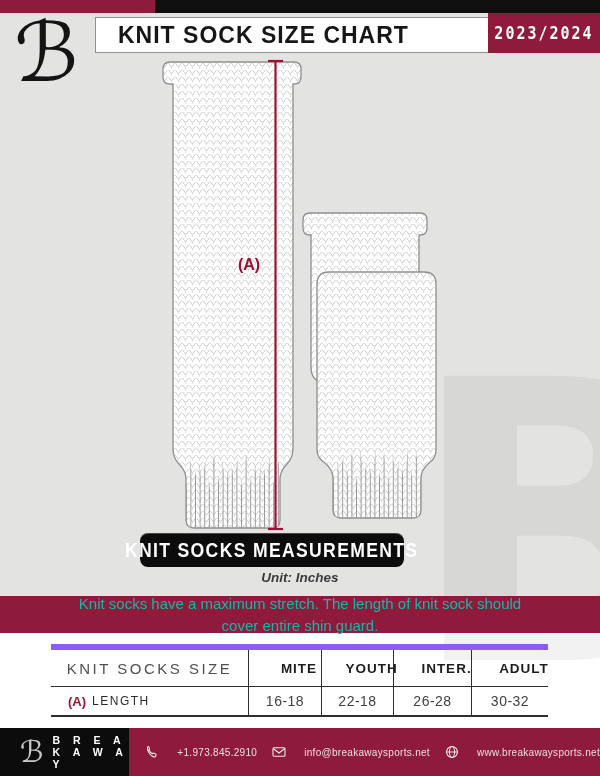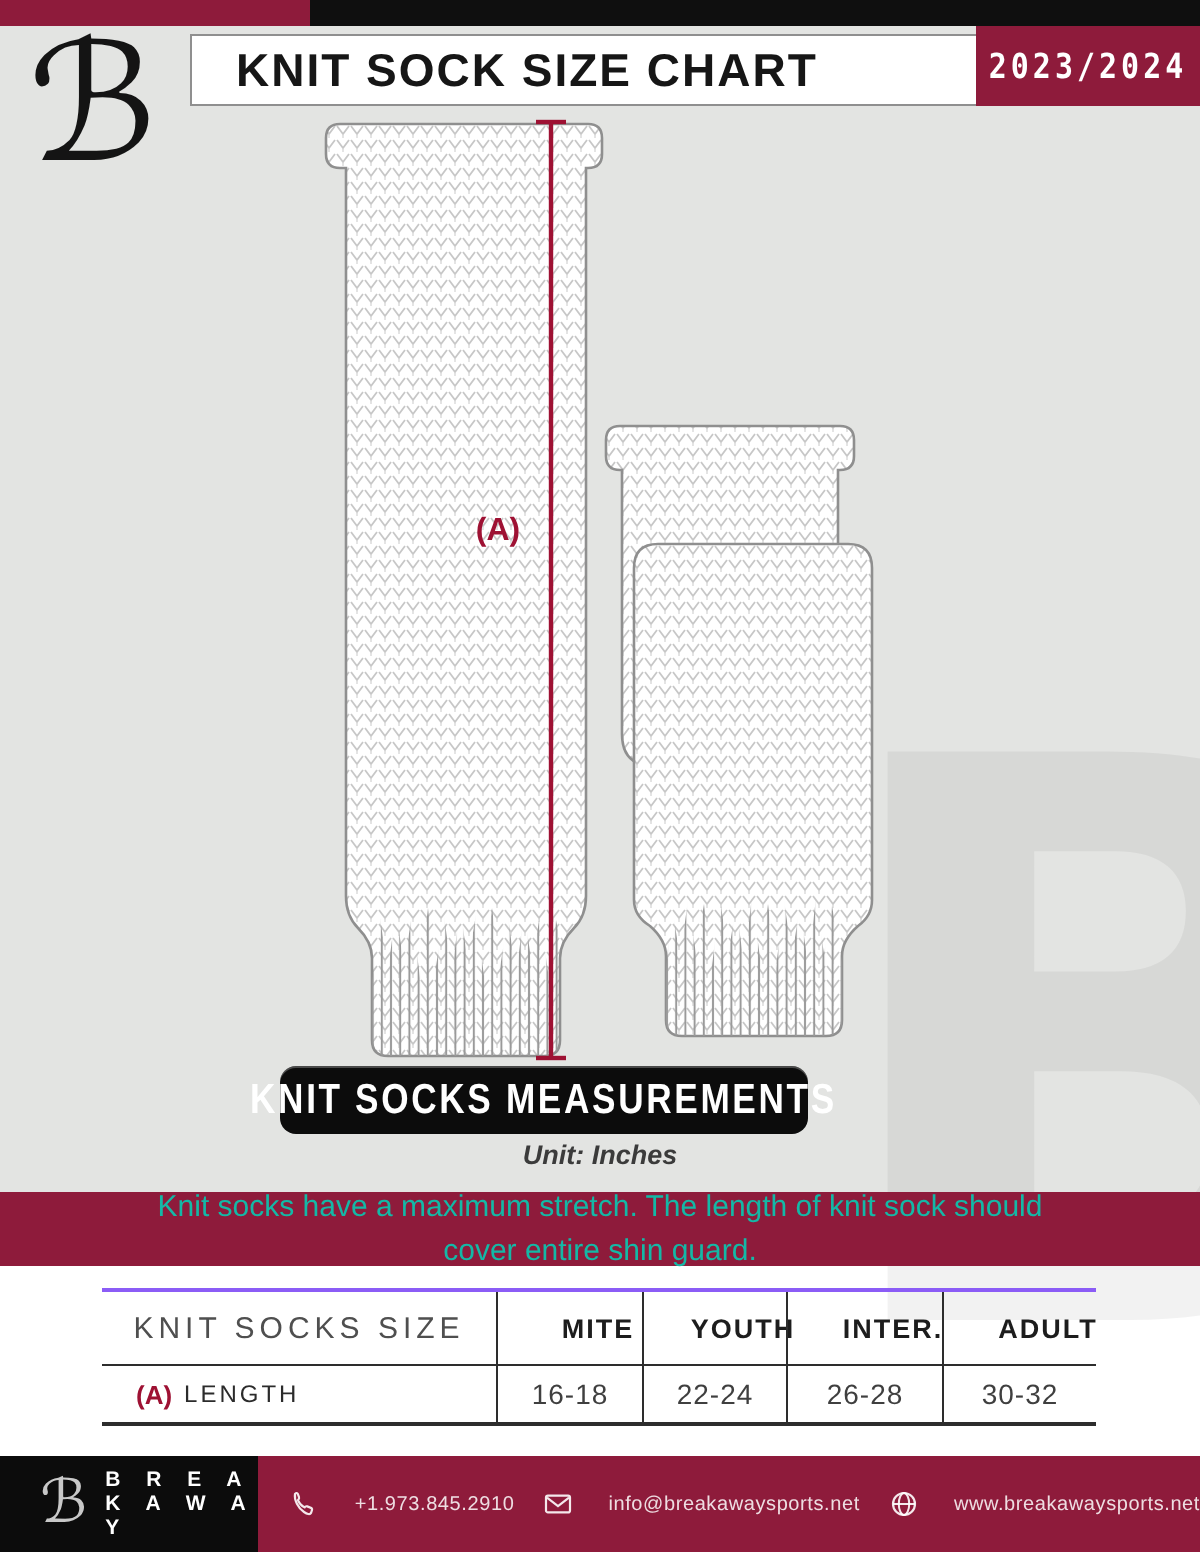--- a/index.html
+++ b/index.html
@@ -41,21 +41,21 @@
   .unit { position:absolute; left:0; top:570px; width:600px; text-align:center; font-style:italic;
           font-weight:bold; font-size:13.5px; color:#3B3B3B; z-index:4; }
 
   
   .note { position:absolute; left:0; top:596px; width:600px; height:37px; background:#8E1B3B; z-index:3;
           display:flex; align-items:center; justify-content:center; }
   .note .ntext { color:#14b8a6; font-size:15px; line-height:1.45; text-align:center; max-width:480px; }
 
   
   .tbl { position:absolute; left:51px; top:644px; width:497px; z-index:4;
-         border-top:2px solid #8b5cf6; border-bottom:2px solid #2D2D2D; }
+         border-top:6px solid #8b5cf6; border-bottom:2px solid #2D2D2D; }
   .tr { display:grid; grid-template-columns:197px 73px 72px 78px 77px; }
   .tr.head { height:36px; }
   .tr.data { height:29px; border-top:1.5px solid #2D2D2D; }
   .td { display:flex; align-items:center; justify-content:center; }
   .td + .td { border-left:1.5px solid #2D2D2D; }
   .td.size-title { font-size:15px; color:#4F4F4F; letter-spacing:2.5px; }
   .td.colhead { font-size:13.5px; font-weight:bold; color:#1D1D1D; letter-spacing:1px;padding-left:28px; }
   .td.rowlabel { justify-content:flex-start; padding-left:17px; font-size:12px; letter-spacing:1.5px; color:#2B2B2B; }
   .td.rowlabel .pfx { color:#9E1133; font-weight:bold; font-size:13px; letter-spacing:0; margin-right:6px; }
   .td.val { font-size:14px; color:#3F3F3F; letter-spacing:0.5px; }
@@ -155,21 +155,21 @@
       <div class="td colhead">YOUTH</div>
       <div class="td colhead">INTER.</div>
       <div class="td colhead">ADULT</div>
     </div>
     <div class="tr data">
       <div class="td rowlabel">
         <span class="pfx">(A)</span>
         <span>LENGTH</span>
       </div>
       <div class="td val">16-18</div>
-      <div class="td val">22-24</div>
+      <div class="td val">22-18</div>
       <div class="td val">26-28</div>
       <div class="td val">30-32</div>
     </div>
   </div>
 
   <div class="footer">
     <div class="fleft">
       <span class="flogo">ℬ</span>
       <span class="fbrand">B R E A K A W A Y</span>
     </div>

